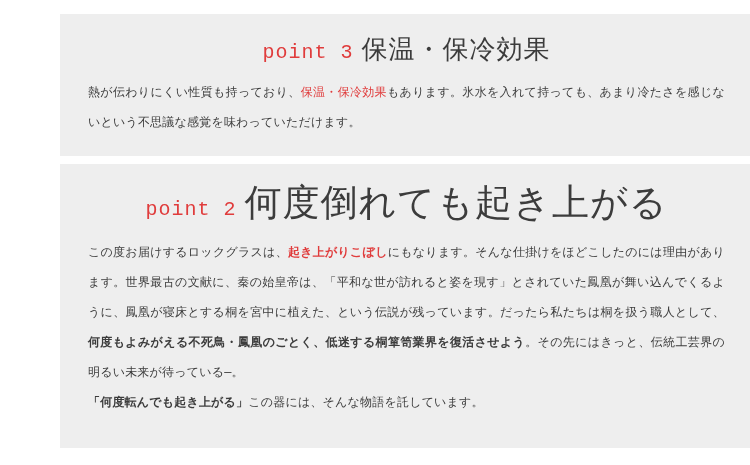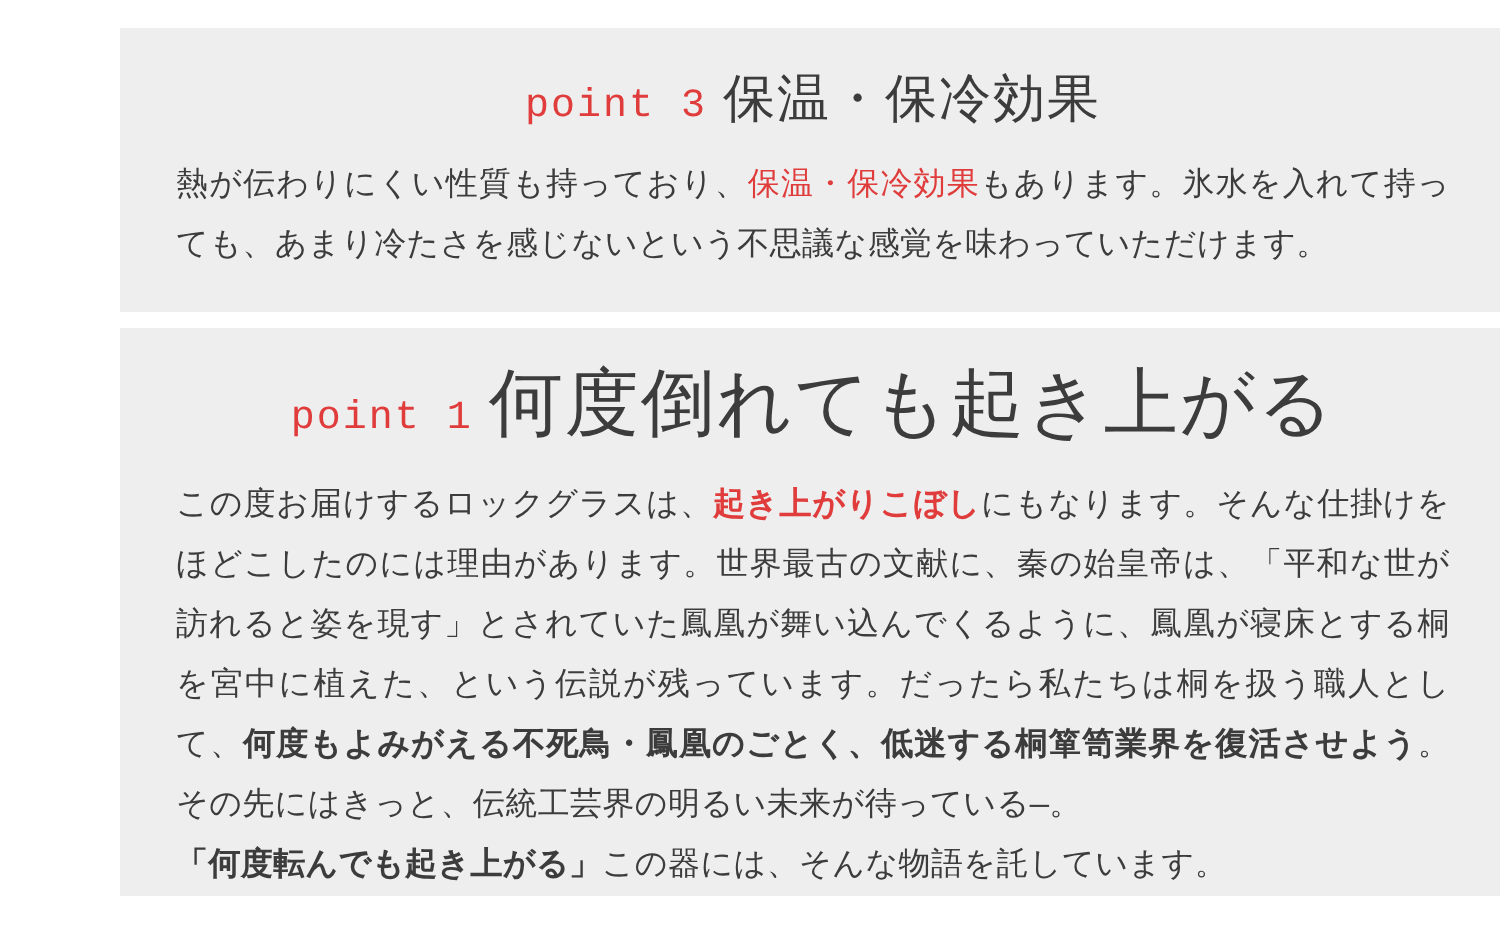--- a/index.html
+++ b/index.html
@@ -49,21 +49,21 @@
   .point-name {
     color: var(--ink, #3c3c3c);
     font-size: 26px;
     letter-spacing: 1px;
   }
   .box-2 .point-name {
     font-size: 37px;
   }
   .point-body {
     margin: 9px 0 0 0;
-    font-size: 16px;
+    font-size: 12px;
     line-height: 30px;
     color: var(--ink, #3c3c3c);
     text-align: justify;
     letter-spacing: 0.2px;
   }
   .seg-normal { color: inherit; }
   .seg-red {
     color: var(--accent, #e03c3c);
   }
   .seg-red-bold {
@@ -81,18 +81,18 @@
 
   <section class="point-box box-1">
     <h2 class="point-title">
       <span class="point-label">point 3</span><span class="point-name">保温・保冷効果</span>
     </h2>
     <p class="point-body"><span class="seg-normal">熱が伝わりにくい性質も持っており、</span><span class="seg-red">保温・保冷効果</span><span class="seg-normal">もあります。氷水を入れて持っても、あまり冷たさを感じないという不思議な感覚を味わっていただけます。</span></p>
   </section>
 
   <section class="point-box box-2">
     <h2 class="point-title">
-      <span class="point-label">point 1</span><span class="point-name">何度倒れても起き上がる</span>
+      <span class="point-label">point 2</span><span class="point-name">何度倒れても起き上がる</span>
     </h2>
     <p class="point-body"><span class="seg-normal">この度お届けするロックグラスは、</span><span class="seg-red-bold">起き上がりこぼし</span><span class="seg-normal">にもなります。そんな仕掛けをほどこしたのには理由があります。世界最古の文献に、秦の始皇帝は、「平和な世が訪れると姿を現す」とされていた鳳凰が舞い込んでくるように、鳳凰が寝床とする桐を宮中に植えた、という伝説が残っています。だったら私たちは桐を扱う職人として、</span><span class="seg-bold">何度もよみがえる不死鳥・鳳凰のごとく、低迷する桐箪笥業界を復活させよう</span><span class="seg-normal">。その先にはきっと、伝統工芸界の明るい未来が待っている―。</span><br><span class="seg-bold">「何度転んでも起き上がる」</span><span class="seg-normal">この器には、そんな物語を託しています。</span></p>
   </section>
 
 </div>
 
 </body></html>

